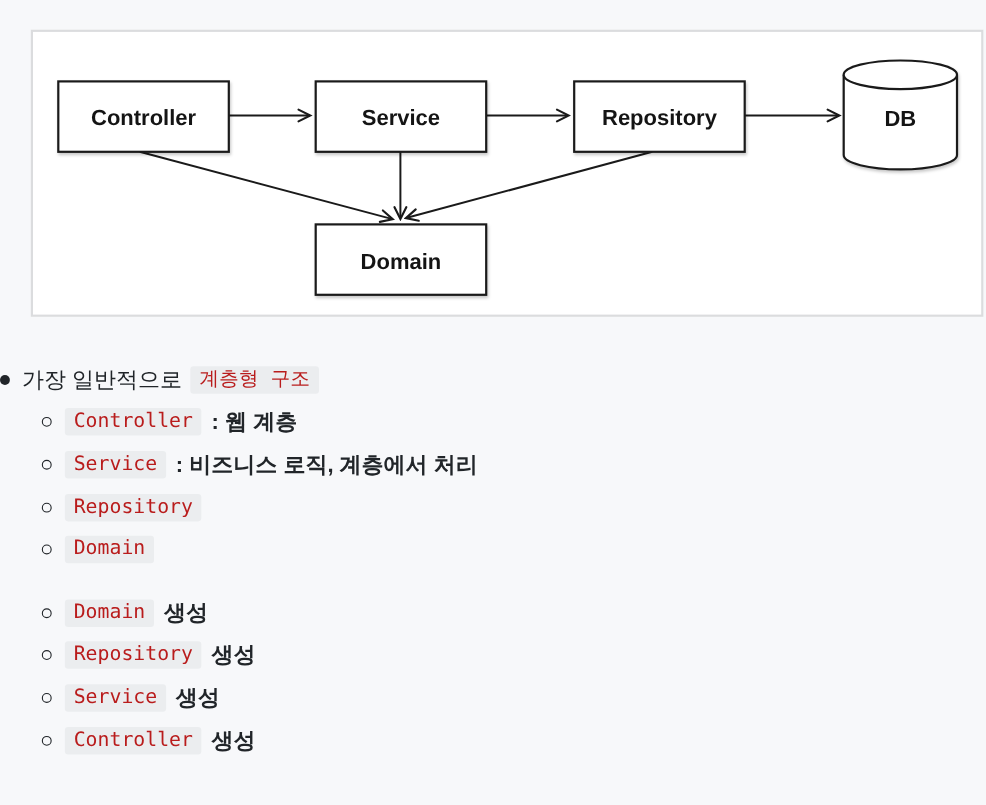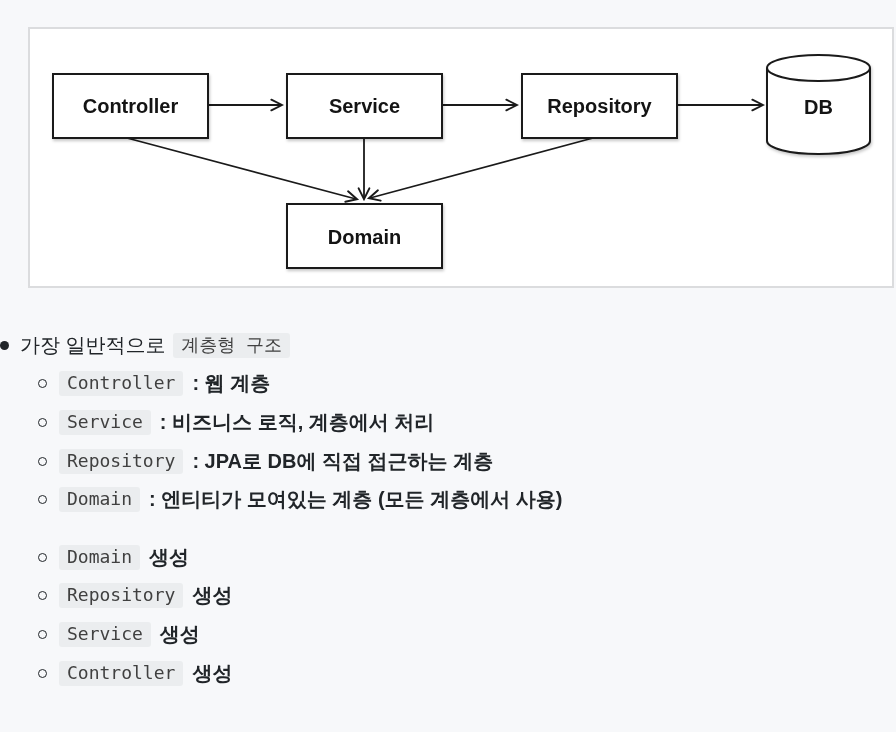--- a/index.html
+++ b/index.html
@@ -42,21 +42,21 @@
   .circle {
     width:9px; height:9px; border-radius:50%;
     border:1.5px solid #212529; background:transparent; margin-right:12px;
   }
   .t-normal { font-size:20px; font-weight:400; white-space:pre; }
   .t-bold   { font-size:20px; font-weight:700; white-space:pre; }
   .chip {
     display:inline-block;
     font-family:"DejaVu Sans Mono", monospace;
     font-size:18px; line-height:1;
-    color:#404040;
+    color:#b91c1c;
     background:#ebedef;
     padding:3px 8px 4px 8px;
     border-radius:3px;
     margin-left:2px;
   }
   .l2 .chip { margin-left:0; }
   .after-chip { margin-left:9px; }
 </style>
 </head>
 <body>
@@ -113,26 +113,24 @@
       <span class="t-bold after-chip">: 웹 계층</span>
     </div>
     <div class="li l2">
       <span class="marker circle"></span>
       <span class="chip">Service</span>
       <span class="t-bold after-chip">: 비즈니스 로직, 계층에서 처리</span>
     </div>
     <div class="li l2">
       <span class="marker circle"></span>
       <span class="chip">Repository</span>
-      <span class="t-bold after-chip">: JPA로 DB에 직접 접근하는 계층</span>
     </div>
     <div class="li l2">
       <span class="marker circle"></span>
       <span class="chip">Domain</span>
-      <span class="t-bold after-chip">: 엔티티가 모여있는 계층 (모든 계층에서 사용)</span>
     </div>
   </div>
 
   <div class="group-2">
     <div class="li l2">
       <span class="marker circle"></span>
       <span class="chip">Domain</span>
       <span class="t-bold after-chip">생성</span>
     </div>
     <div class="li l2">

